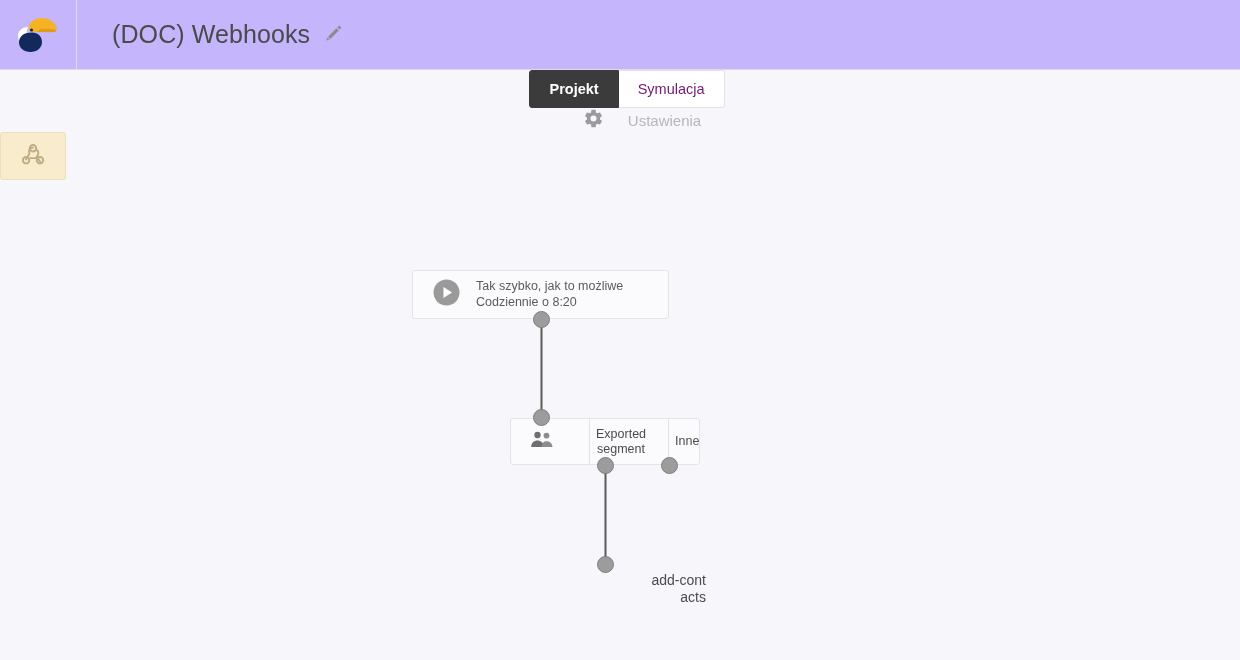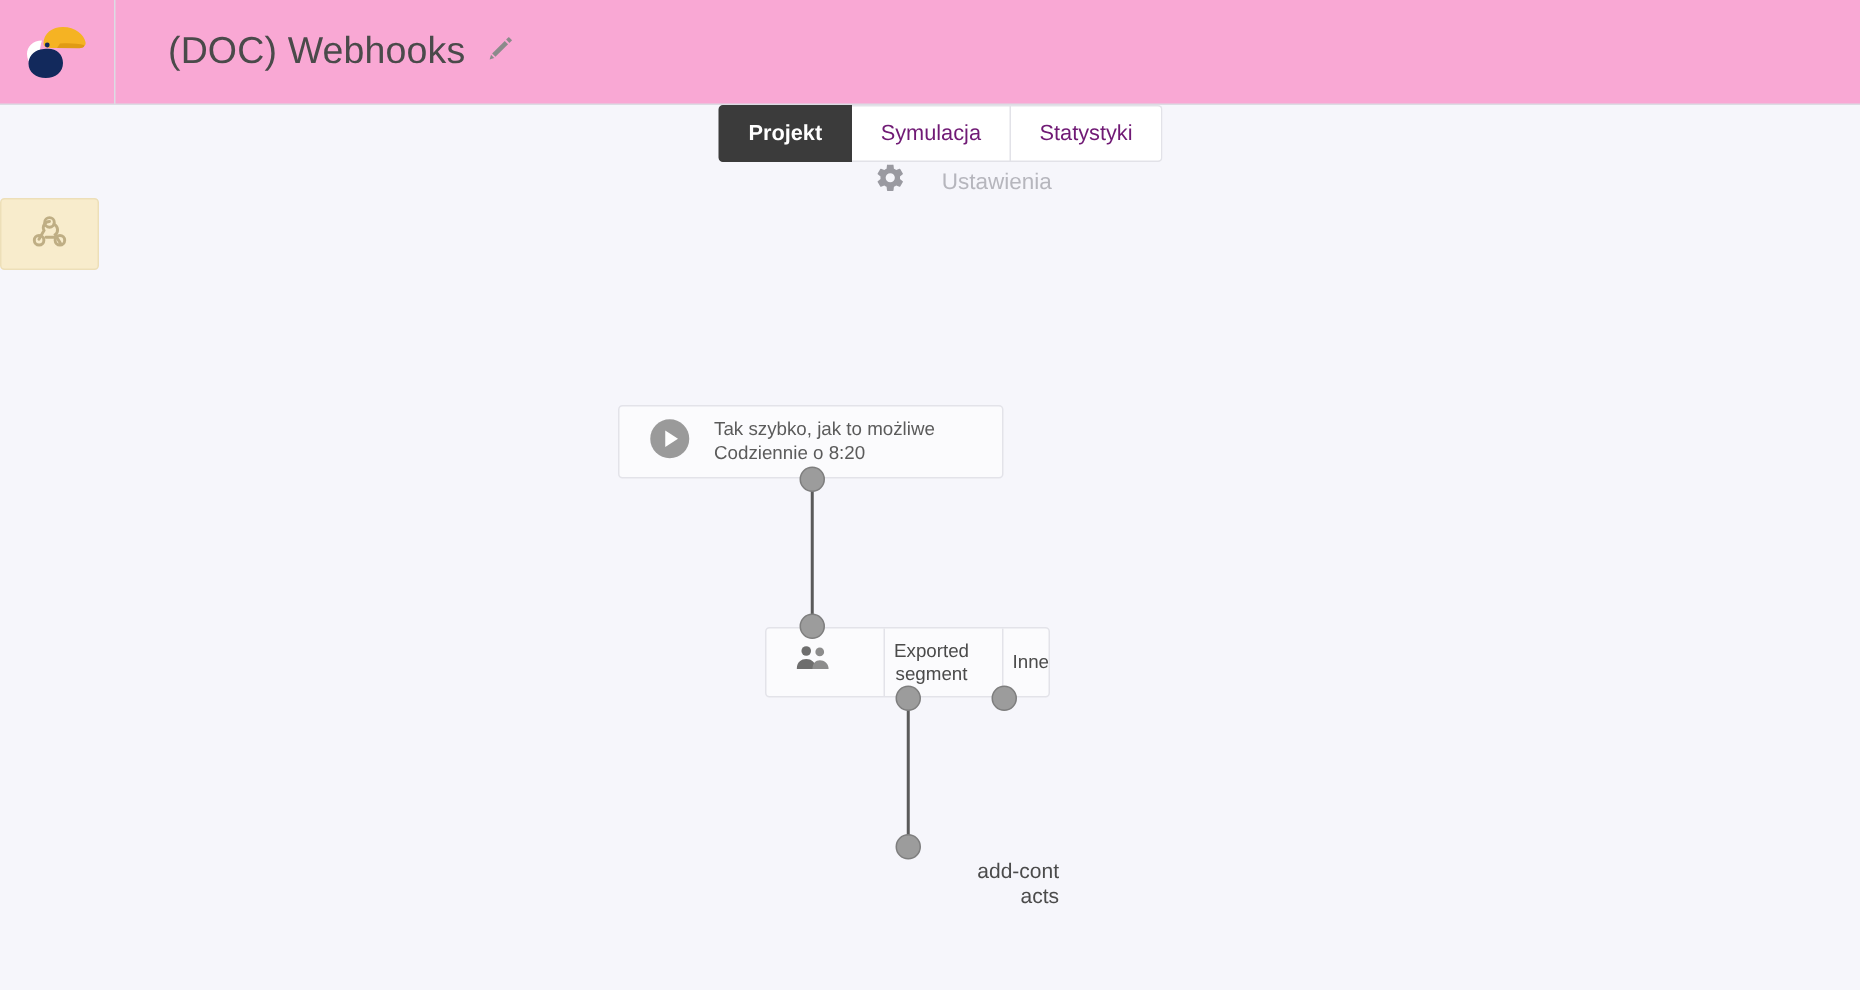--- a/index.html
+++ b/index.html
@@ -13,21 +13,21 @@
   body {
     font-family: "Liberation Sans", sans-serif;
     background: #f6f6fb;
     color: #444;
     -webkit-font-smoothing: antialiased;
   }
 
   
   .app-header {
     height: 70px;
-    background: #f9a8d4;
+    background: #c4b5fd;
     border-bottom: 1px solid #dcdce3;
     display: flex;
     align-items: center;
   }
 
   .logo-cell {
     width: 77px;
     height: 70px;
     display: flex;
     align-items: center;
@@ -275,21 +275,20 @@
     </div>
   </div>
 
 </div>
 
 <div class="tab-strip">
 
   <div class="tab-group">
     <div class="tab active">Projekt</div>
     <div class="tab">Symulacja</div>
-    <div class="tab">Statystyki</div>
   </div>
 
   <div class="settings-link">
     <span>
       <svg width="21" height="21" viewBox="0 0 24 24">
         <path fill="#9a9aa1" d="M19.4 13a7.8 7.8 0 000-2l2.1-1.6a.5.5 0 00.1-.6l-2-3.5a.5.5 0 00-.6-.2l-2.5 1a7.6 7.6 0 00-1.7-1L14.5 2.4a.5.5 0 00-.5-.4h-4a.5.5 0 00-.5.4L9.2 5.1a7.6 7.6 0 00-1.7 1l-2.5-1a.5.5 0 00-.6.2l-2 3.5a.5.5 0 00.1.6L4.6 11a7.8 7.8 0 000 2l-2.1 1.6a.5.5 0 00-.1.6l2 3.5a.5.5 0 00.6.2l2.5-1a7.6 7.6 0 001.7 1l.3 2.7a.5.5 0 00.5.4h4a.5.5 0 00.5-.4l.3-2.7a7.6 7.6 0 001.7-1l2.5 1a.5.5 0 00.6-.2l2-3.5a.5.5 0 00-.1-.6zM12 15.5A3.5 3.5 0 1115.5 12 3.5 3.5 0 0112 15.5z"></path>
       </svg>
     </span>
     <span class="settings-label">Ustawienia</span>
   </div>

